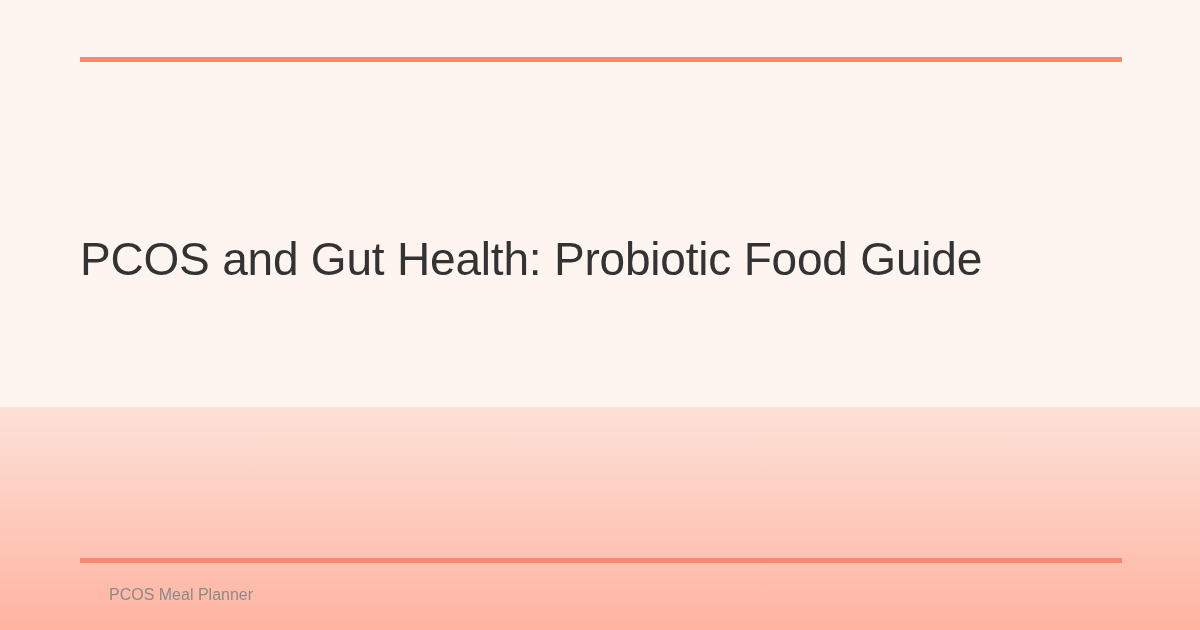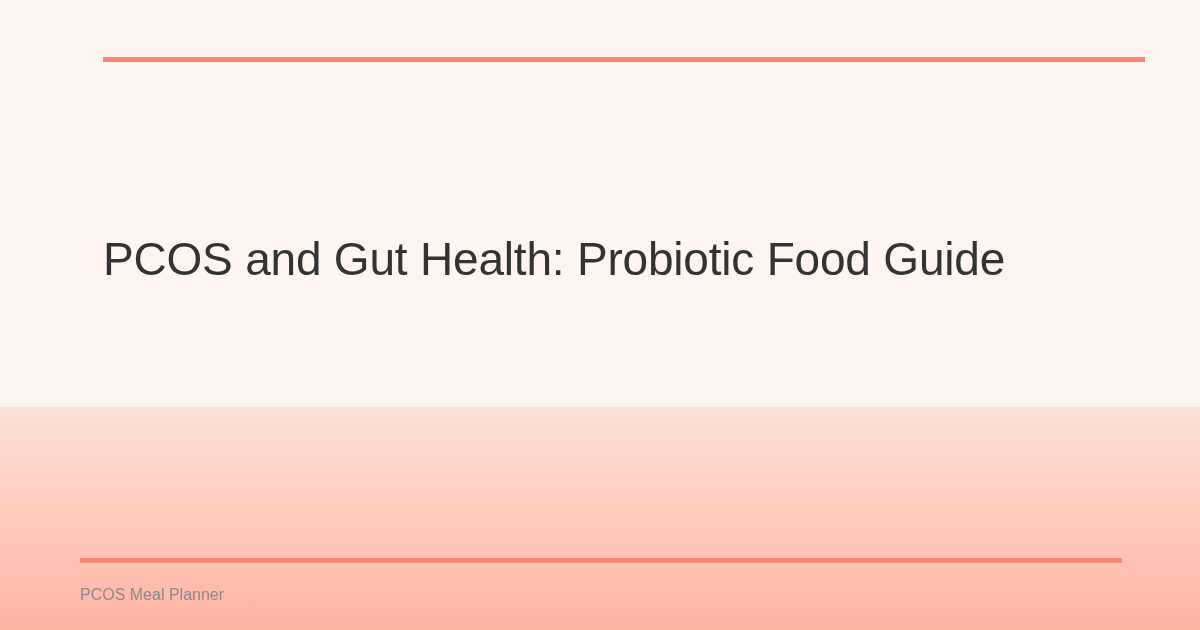--- a/index.html
+++ b/index.html
@@ -23,21 +23,20 @@
     background: #fef5f0;
   }
 
   
   .hero {
     position: relative;
     height: 407px;
     flex: 0 0 407px;
     background: #fef5f0;
     box-sizing: border-box;
-    margin-left: 23px;
   }
 
   .rule {
     position: absolute;
     left: 80px;
     width: 1042px;
     height: 5px;
     background: #f98772;
     border-radius: 0;
   }
@@ -88,20 +87,21 @@
   }
 
   .footer-brand,
   .footer-url {
     font-family: "Liberation Sans", sans-serif;
     font-size: 16px;
     font-weight: 400;
     color: #8a8a8a;
     line-height: 20px;
     white-space: nowrap;
+    margin-left: 29px;
   }
 
   .footer-url {
     text-align: right;
   }
 </style>
 </head>
 <body>
 
 <div class="card">

